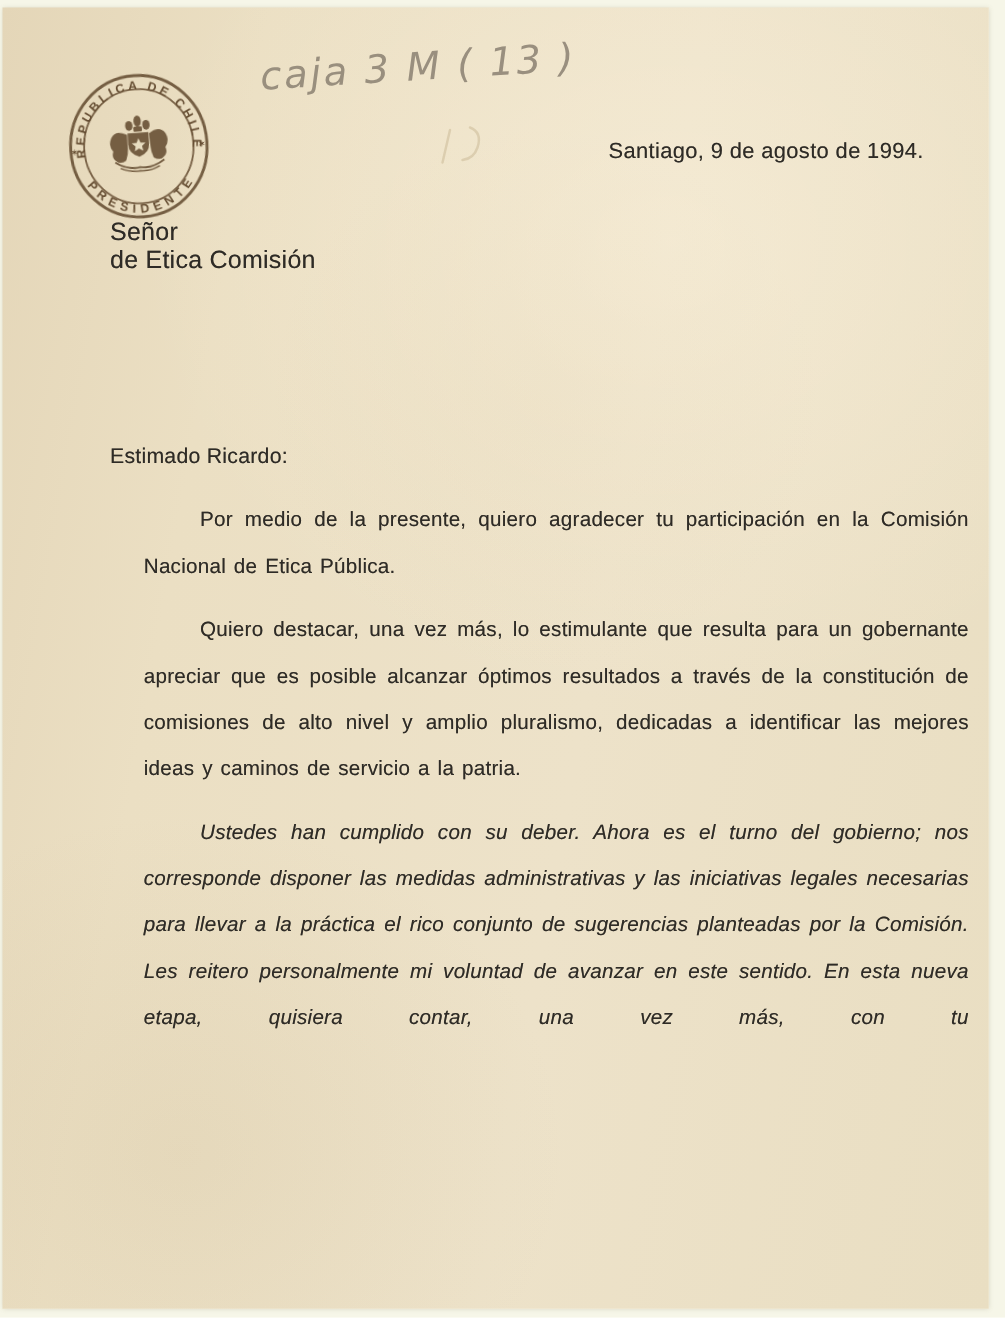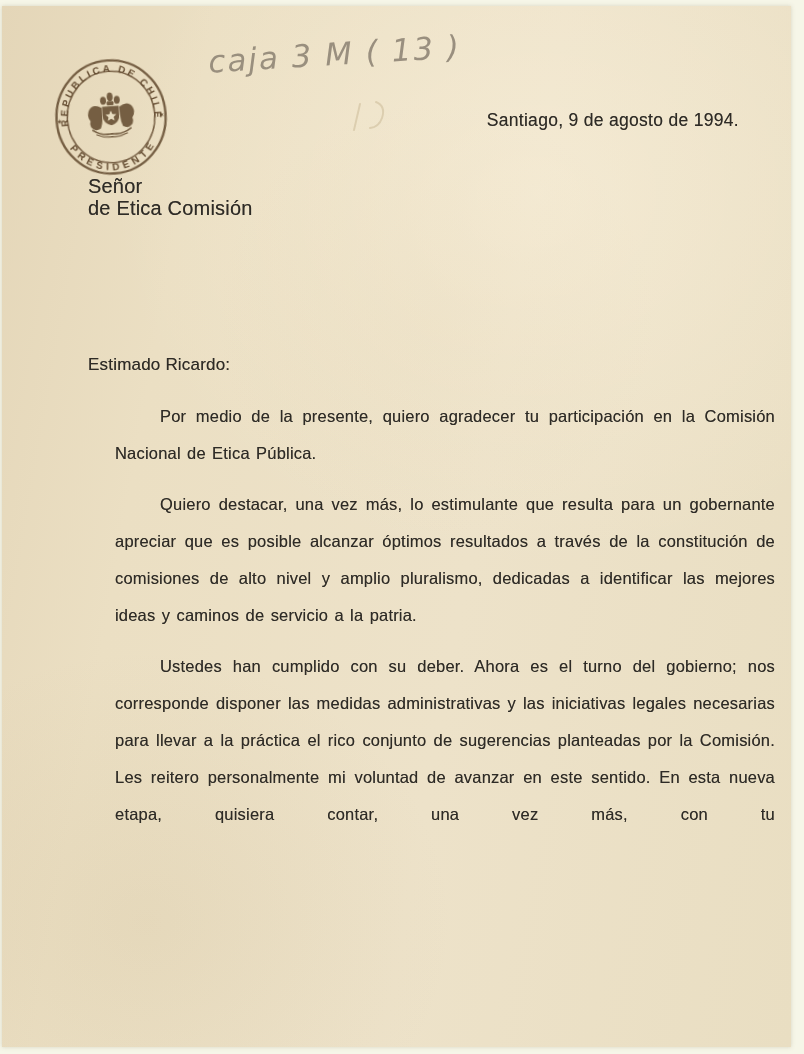--- a/index.html
+++ b/index.html
@@ -45,21 +45,21 @@
     position:absolute;left:86px;top:349px;
     font-size:17px;letter-spacing:0.2px;
   }
   .bodytext{
     position:absolute;left:86px;top:392px;width:660px;
     font-size:16.5px;line-height:37px;text-align:justify;
     letter-spacing:0.2px;
     margin-left:27px;
   }
   .bodytext p{margin:0 0 14px 0;text-indent:45px;word-spacing:1.5px;}
-  .bodytext p.stretch-last{text-align-last:justify;}
+  .bodytext p.stretch-last{text-align-last:justify;font-style:italic;}
 </style>
 </head>
 <body>
 
 <div class="page">
   <div class="paper">
 
     <svg class="seal" width="118" height="124" viewBox="0 0 120 126" aria-hidden="true">
       <defs>
         <path id="arcTop" d="M 18.7,79.7 A 44,46 0 1 1 101.3,79.7"></path>

